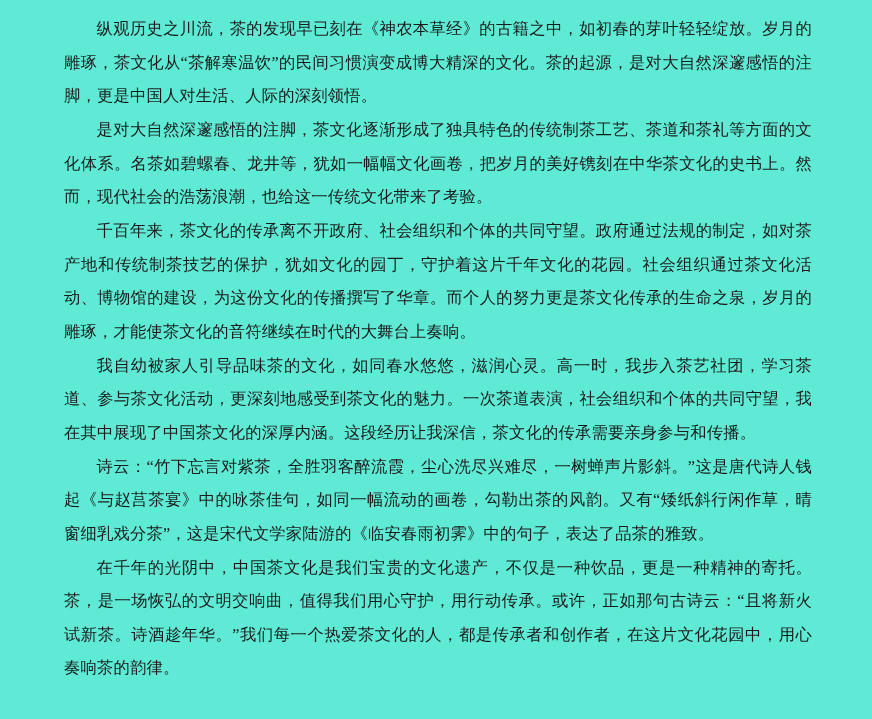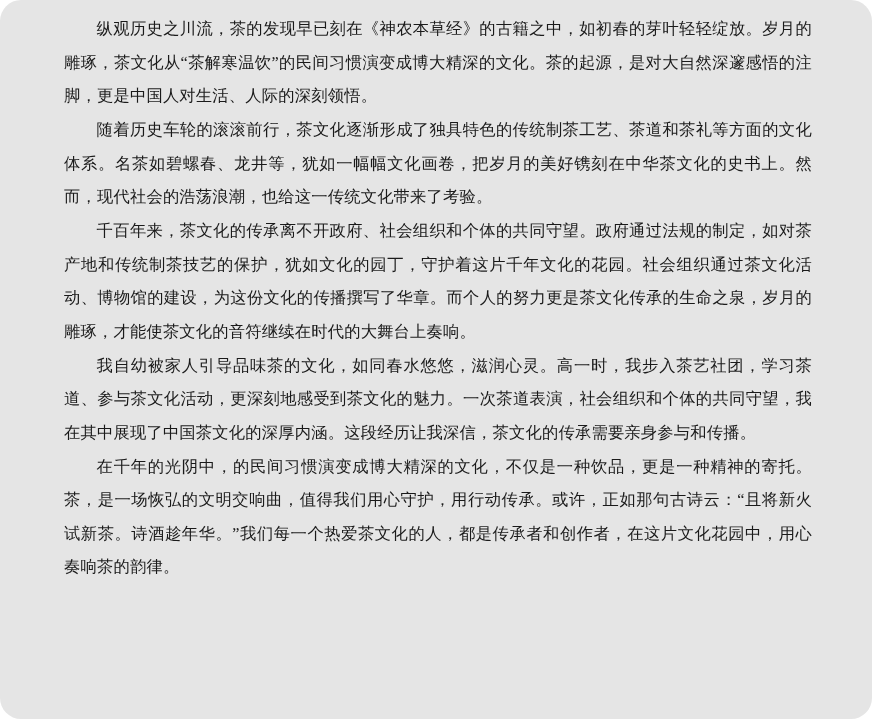--- a/index.html
+++ b/index.html
@@ -12,22 +12,21 @@
     height: 719px;
     font-family: "Liberation Serif", "DejaVu Serif", serif;
     color: #1a1a1a;
     overflow: hidden;
   }
   .page {
     box-sizing: border-box;
     width: 872px;
     height: 719px;
     padding: 12px 60px 4px 64px;
-    background: #e5e5e5;
-    border-radius: 21px;
+    background: #5eead4;
   }
   .doc-body {
     font-size: 16.3px;
     line-height: 33.5px;
     text-align: justify;
     text-justify: inter-ideograph;
     letter-spacing: 0.2px;
   }
   .para {
     margin: 0 0 0.5px 0;
@@ -37,18 +36,19 @@
   .para:last-child {
     margin-bottom: 0;
   }
 </style>
 </head>
 <body>
 
 <div class="page">
   <div class="doc-body">
     <p class="para">纵观历史之川流，茶的发现早已刻在《神农本草经》的古籍之中，如初春的芽叶轻轻绽放。岁月的雕琢，茶文化从“茶解寒温饮”的民间习惯演变成博大精深的文化。茶的起源，是对大自然深邃感悟的注脚，更是中国人对生活、人际的深刻领悟。</p>
-    <p class="para">随着历史车轮的滚滚前行，茶文化逐渐形成了独具特色的传统制茶工艺、茶道和茶礼等方面的文化体系。名茶如碧螺春、龙井等，犹如一幅幅文化画卷，把岁月的美好镌刻在中华茶文化的史书上。然而，现代社会的浩荡浪潮，也给这一传统文化带来了考验。</p>
+    <p class="para">是对大自然深邃感悟的注脚，茶文化逐渐形成了独具特色的传统制茶工艺、茶道和茶礼等方面的文化体系。名茶如碧螺春、龙井等，犹如一幅幅文化画卷，把岁月的美好镌刻在中华茶文化的史书上。然而，现代社会的浩荡浪潮，也给这一传统文化带来了考验。</p>
     <p class="para">千百年来，茶文化的传承离不开政府、社会组织和个体的共同守望。政府通过法规的制定，如对茶产地和传统制茶技艺的保护，犹如文化的园丁，守护着这片千年文化的花园。社会组织通过茶文化活动、博物馆的建设，为这份文化的传播撰写了华章。而个人的努力更是茶文化传承的生命之泉，岁月的雕琢，才能使茶文化的音符继续在时代的大舞台上奏响。</p>
     <p class="para">我自幼被家人引导品味茶的文化，如同春水悠悠，滋润心灵。高一时，我步入茶艺社团，学习茶道、参与茶文化活动，更深刻地感受到茶文化的魅力。一次茶道表演，社会组织和个体的共同守望，我在其中展现了中国茶文化的深厚内涵。这段经历让我深信，茶文化的传承需要亲身参与和传播。</p>
-    <p class="para">在千年的光阴中，的民间习惯演变成博大精深的文化，不仅是一种饮品，更是一种精神的寄托。茶，是一场恢弘的文明交响曲，值得我们用心守护，用行动传承。或许，正如那句古诗云：“且将新火试新茶。诗酒趁年华。”我们每一个热爱茶文化的人，都是传承者和创作者，在这片文化花园中，用心奏响茶的韵律。</p>
+    <p class="para">诗云：“竹下忘言对紫茶，全胜羽客醉流霞，尘心洗尽兴难尽，一树蝉声片影斜。”这是唐代诗人钱起《与赵莒茶宴》中的咏茶佳句，如同一幅流动的画卷，勾勒出茶的风韵。又有“矮纸斜行闲作草，晴窗细乳戏分茶”，这是宋代文学家陆游的《临安春雨初霁》中的句子，表达了品茶的雅致。</p>
+    <p class="para">在千年的光阴中，中国茶文化是我们宝贵的文化遗产，不仅是一种饮品，更是一种精神的寄托。茶，是一场恢弘的文明交响曲，值得我们用心守护，用行动传承。或许，正如那句古诗云：“且将新火试新茶。诗酒趁年华。”我们每一个热爱茶文化的人，都是传承者和创作者，在这片文化花园中，用心奏响茶的韵律。</p>
   </div>
 </div>
 
 </body></html>

